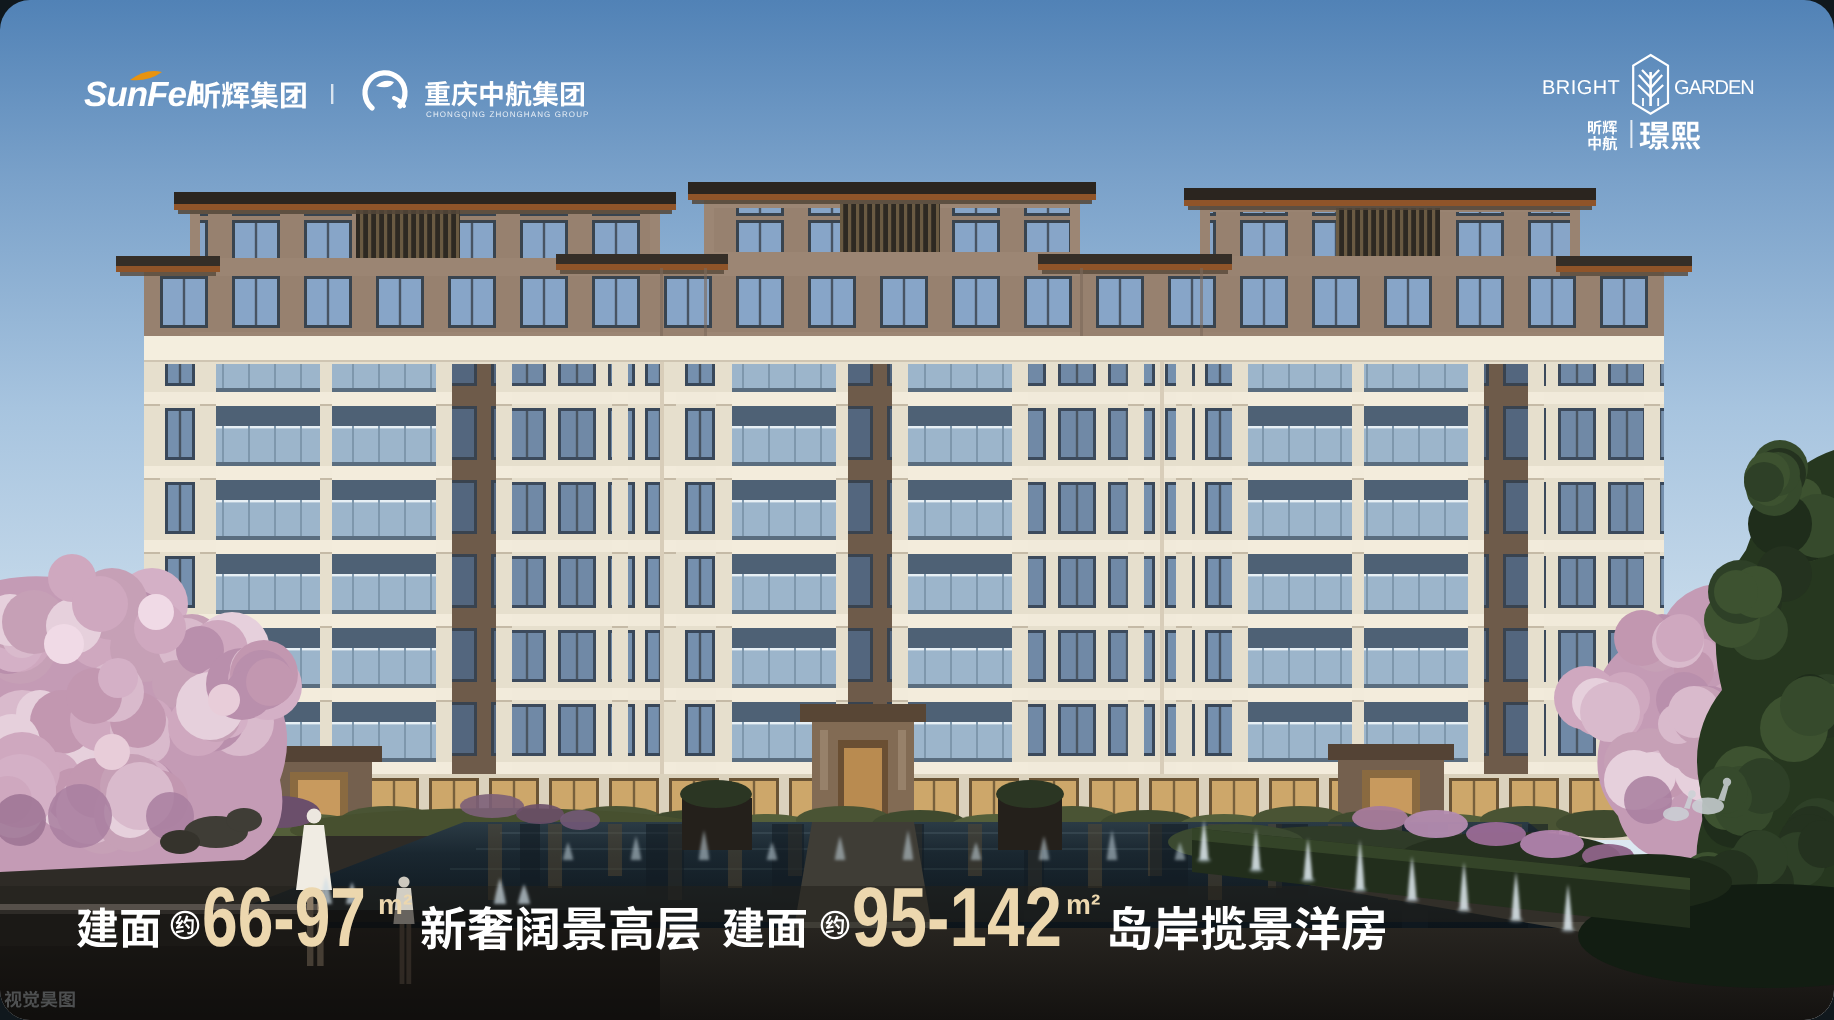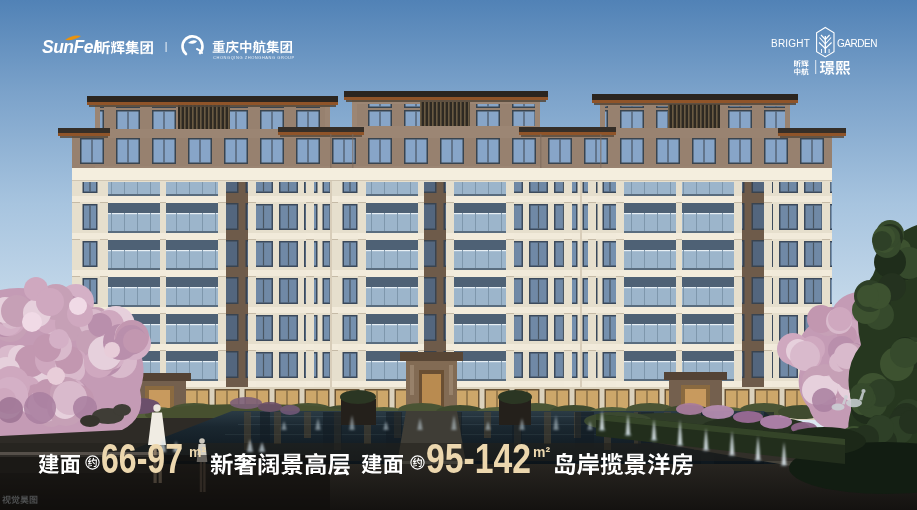--- a/index.html
+++ b/index.html
@@ -1,16 +1,16 @@
 <!DOCTYPE html>
 <html><head>
 <meta charset="utf-8">
 <style>
 html,body{margin:0;padding:0;background:#10181d;}
-#stage{position:relative;width:917px;height:510px;overflow:hidden;font-family:"Liberation Sans",sans-serif;}
+#stage{position:relative;width:917px;height:510px;overflow:hidden;font-family:"Liberation Sans",sans-serif;border-radius:15px;}
 </style>
 </head>
 <body>
 <div id="stage">
 <svg width="917" height="510" viewBox="0 0 917 510">
 <defs>
 <linearGradient id="sky" x1="0" y1="0" x2="0" y2="1">
 <stop offset="0" stop-color="#5182b6"></stop>
 <stop offset="0.18" stop-color="#7ba2ca"></stop>
 <stop offset="0.40" stop-color="#a7c4df"></stop>

